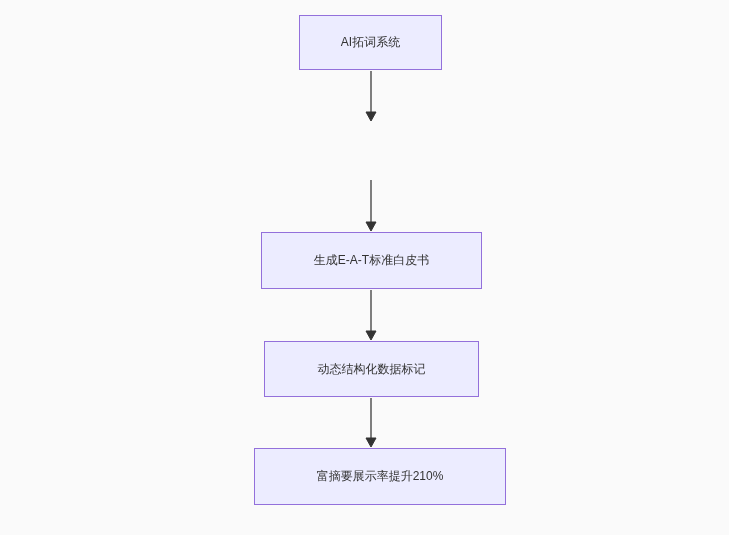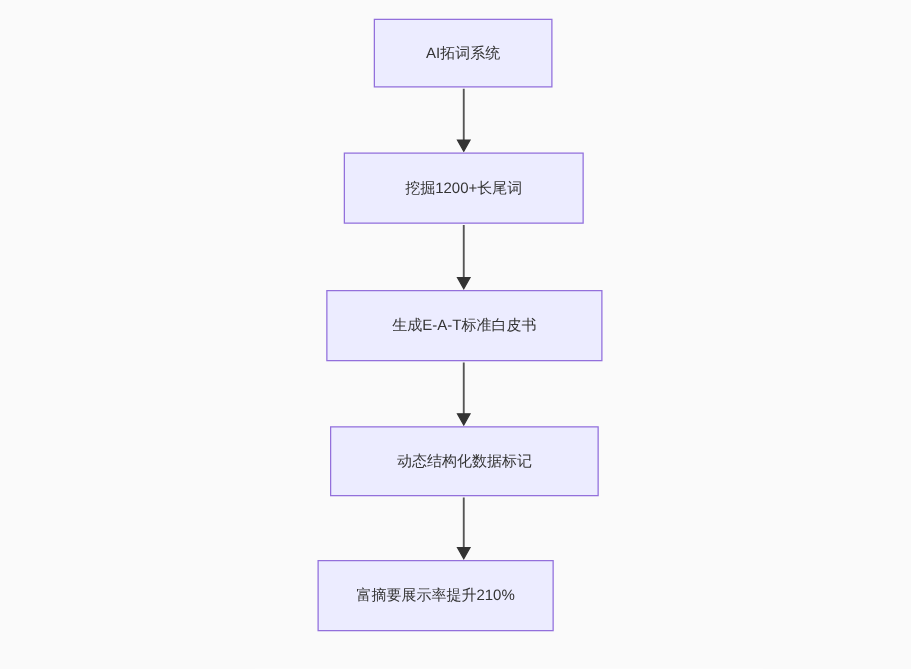--- a/index.html
+++ b/index.html
@@ -42,21 +42,21 @@
     color: #333333;
     font-size: 12px;
     white-space: nowrap;
     text-align: center;
   }
   
   #node-0 { left: 299px; top: 15px;  width: 143px; height: 55px; }
   #node-1 { left: 275px; top: 122px; width: 192px; height: 57px; }
   #node-2 { left: 261px; top: 232px; width: 221px; height: 57px; }
   #node-3 { left: 264px; top: 341px; width: 215px; height: 56px; justify-content: center; }
-  #node-4 { left: 254px; top: 448px; width: 189px; height: 57px; }
+  #node-4 { left: 254px; top: 448px; width: 252px; height: 57px; }
 </style>
 </head>
 <body>
 
 <div class="canvas">
 
   <svg class="edges" width="729" height="535" viewBox="0 0 729 535" xmlns="http://www.w3.org/2000/svg">
     <g>
       <line x1="371" y1="71" x2="371" y2="113"></line>
       <polygon points="366,112 376,112 371,121"></polygon>
@@ -72,23 +72,20 @@
     <g>
       <line x1="371" y1="398" x2="371" y2="439"></line>
       <polygon points="366,438 376,438 371,447"></polygon>
     </g>
   </svg>
 
   <div id="node-0" class="node">
     <span class="node-label">AI拓词系统</span>
   </div>
 
-  <div id="node-1" class="node">
-    <span class="node-label">挖掘1200+长尾词</span>
-  </div>
 
   <div id="node-2" class="node">
     <span class="node-label">生成E-A-T标准白皮书</span>
   </div>
 
   <div id="node-3" class="node">
     <span class="node-label">动态结构化数据标记</span>
   </div>
 
   <div id="node-4" class="node">

